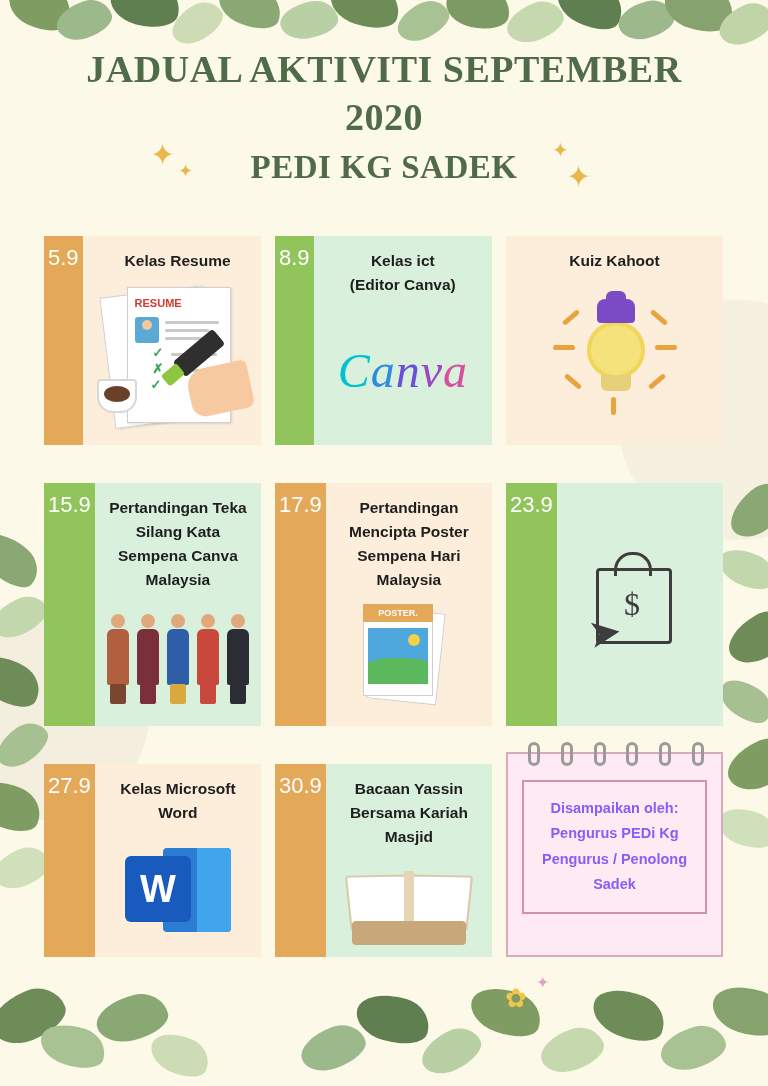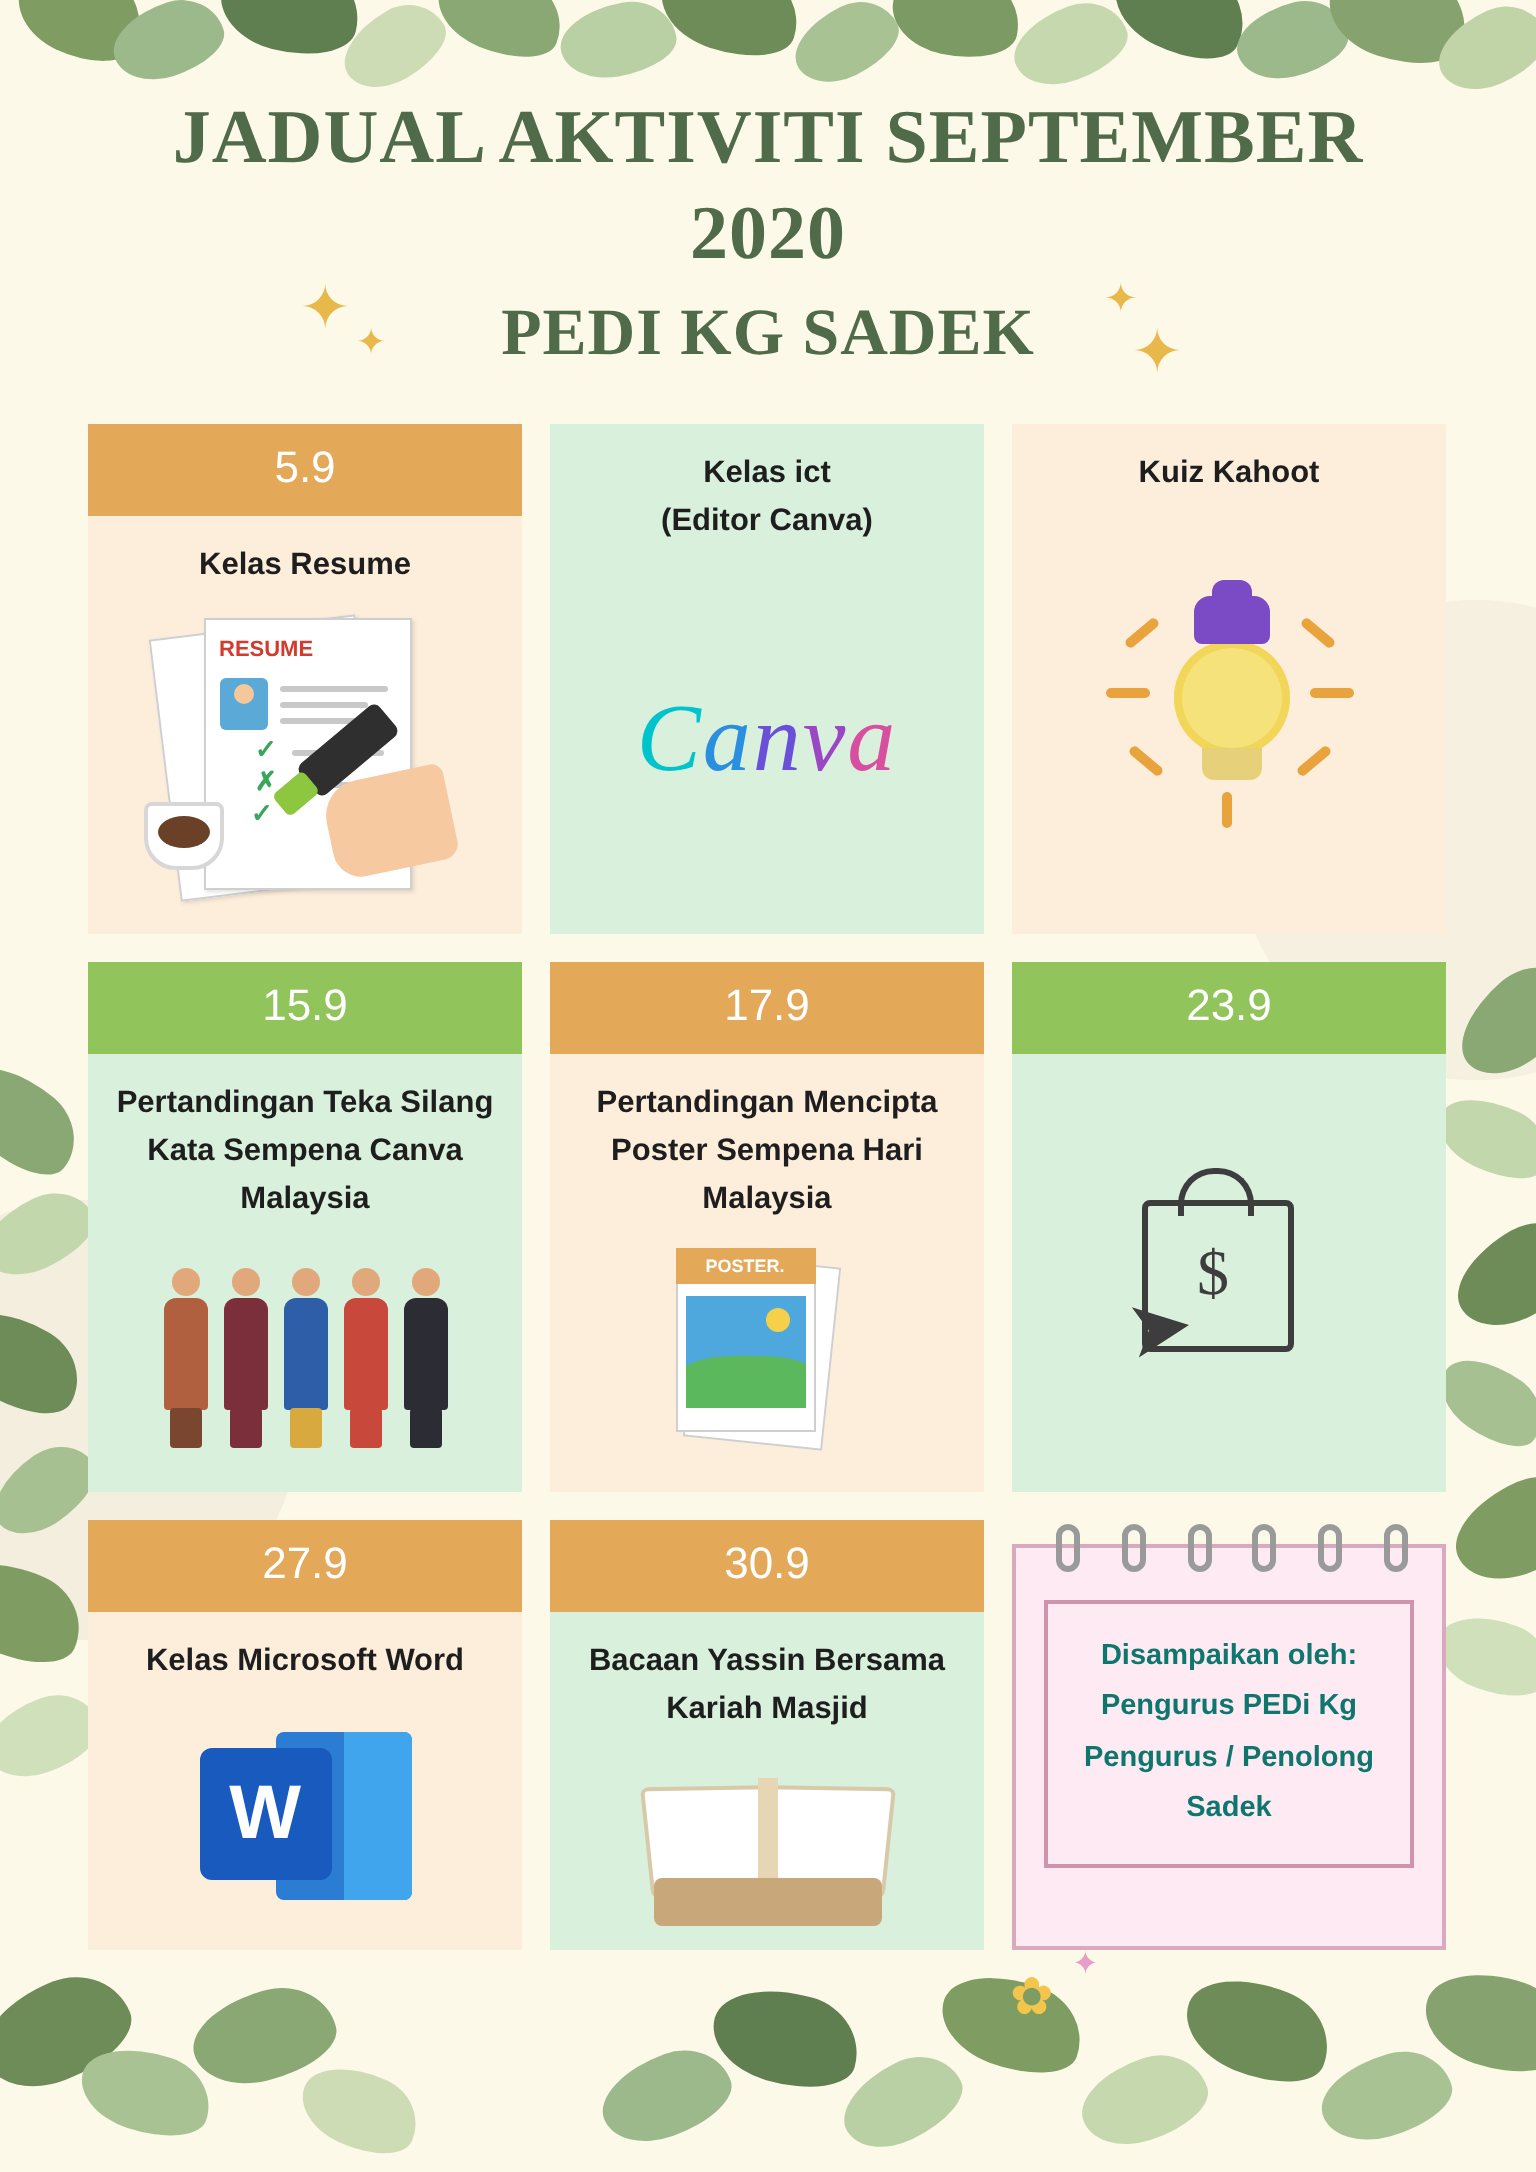--- a/index.html
+++ b/index.html
@@ -70,22 +70,22 @@
     top: 212px; left: 44px;
     width: 680px;
     display: flex;
     flex-wrap: wrap;
     gap: 14px 14px;
     z-index: 4;
   }
   .card {
     width: 217px;
     display: flex;
-    flex-direction: column;
     overflow: hidden;
+    margin-top: 24px;
   }
   .card-date {
     color: #ffffff;
     font-size: 22px;
     text-align: center;
     padding: 9px 4px 11px;
     font-family: "Liberation Sans", sans-serif;
   }
   .d-orange { background: #e3a959; }
   .d-green  { background: #92c45c; }
@@ -207,21 +207,21 @@
     margin-top: 12px;
   }
   .note-inner {
     border: 2px solid #cf93ad;
     background: #fdeaf2;
     padding: 14px 8px;
   }
   .note-text {
     font-size: 14.5px;
     font-weight: bold;
-    color: #0f766e;
+    color: #8b5cf6;
     text-align: center;
     line-height: 1.75;
   }
   .rings { position: absolute; top: -12px; left: 10px; width: 196px; display: flex; justify-content: space-around; }
   .ring { width: 12px; height: 24px; border: 3px solid #9a9a9a; border-radius: 6px; background: transparent; }
 
   .bow { position: absolute; left: 24px; bottom: 44px; color: #f3c54a; font-size: 26px; z-index: 6; }
   .bow2 { position: absolute; left: 54px; bottom: 62px; color: #e79ec8; font-size: 16px; z-index: 6; }
 </style>
 </head>
@@ -314,20 +314,21 @@
             <div class="res-check" style="left:58px; top:94px; color:#3aa65a;">✓</div>
             <div class="cup"></div>
             <div class="marker"></div>
             <div class="hand"></div>
           </div>
         </div>
       </div>
     </div>
 
     <div class="card">
+      <div class="card-date d-green">8.9</div>
       <div class="card-body body-mint">
         <div class="card-title">Kelas ict</div>
         <div class="card-title">(Editor Canva)</div>
         <div class="art">
           <div class="canva-word">
             <span>C</span><span>a</span><span>n</span><span>v</span><span>a</span>
           </div>
         </div>
       </div>
     </div>

